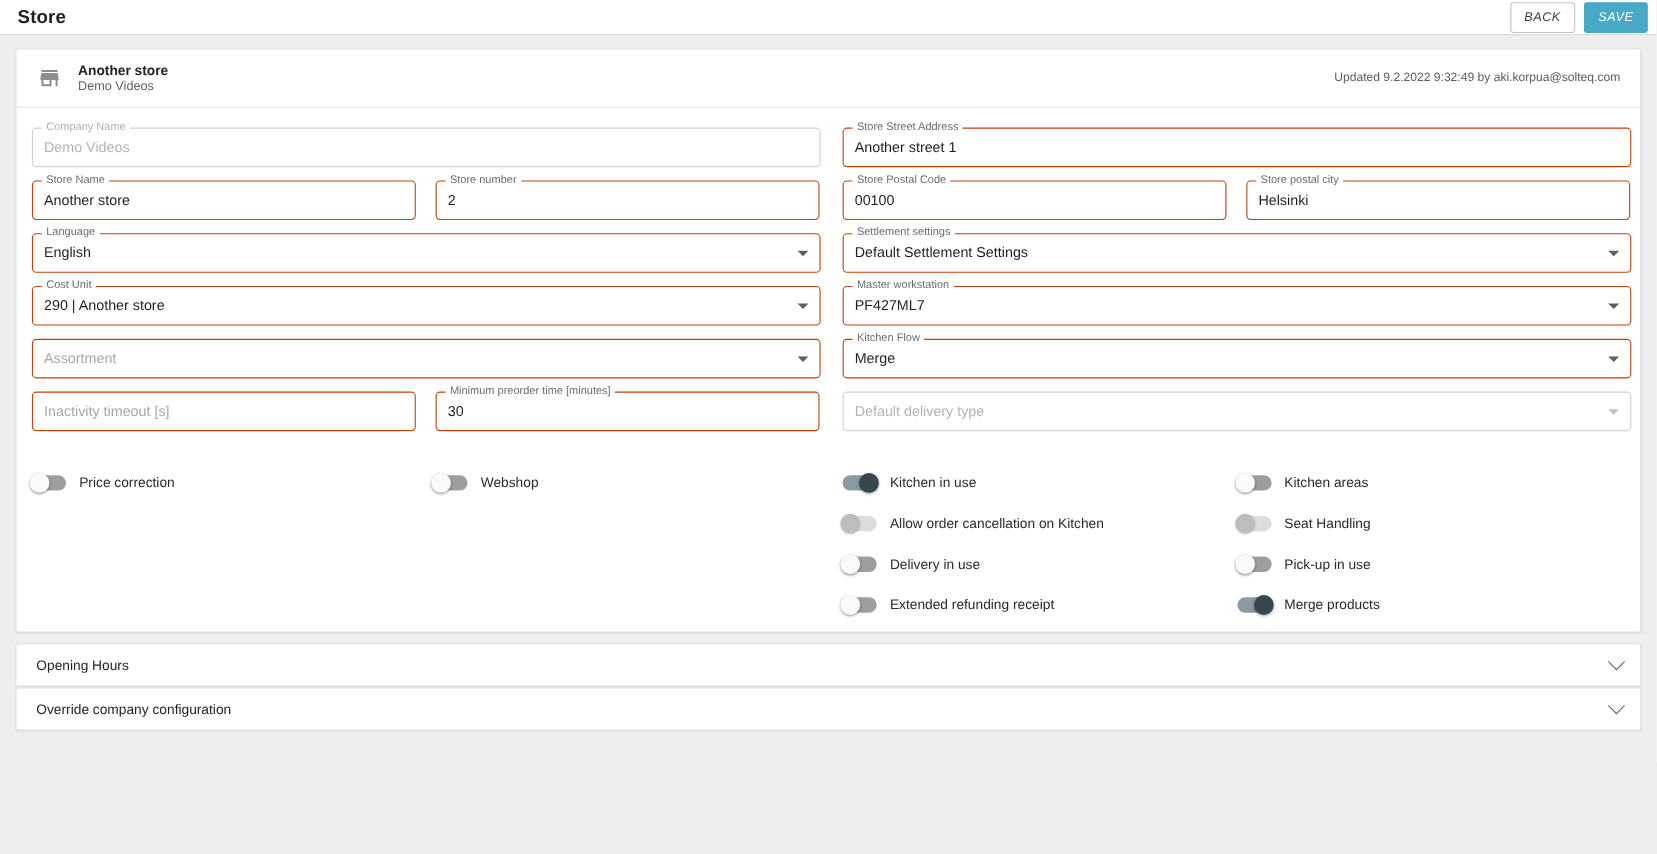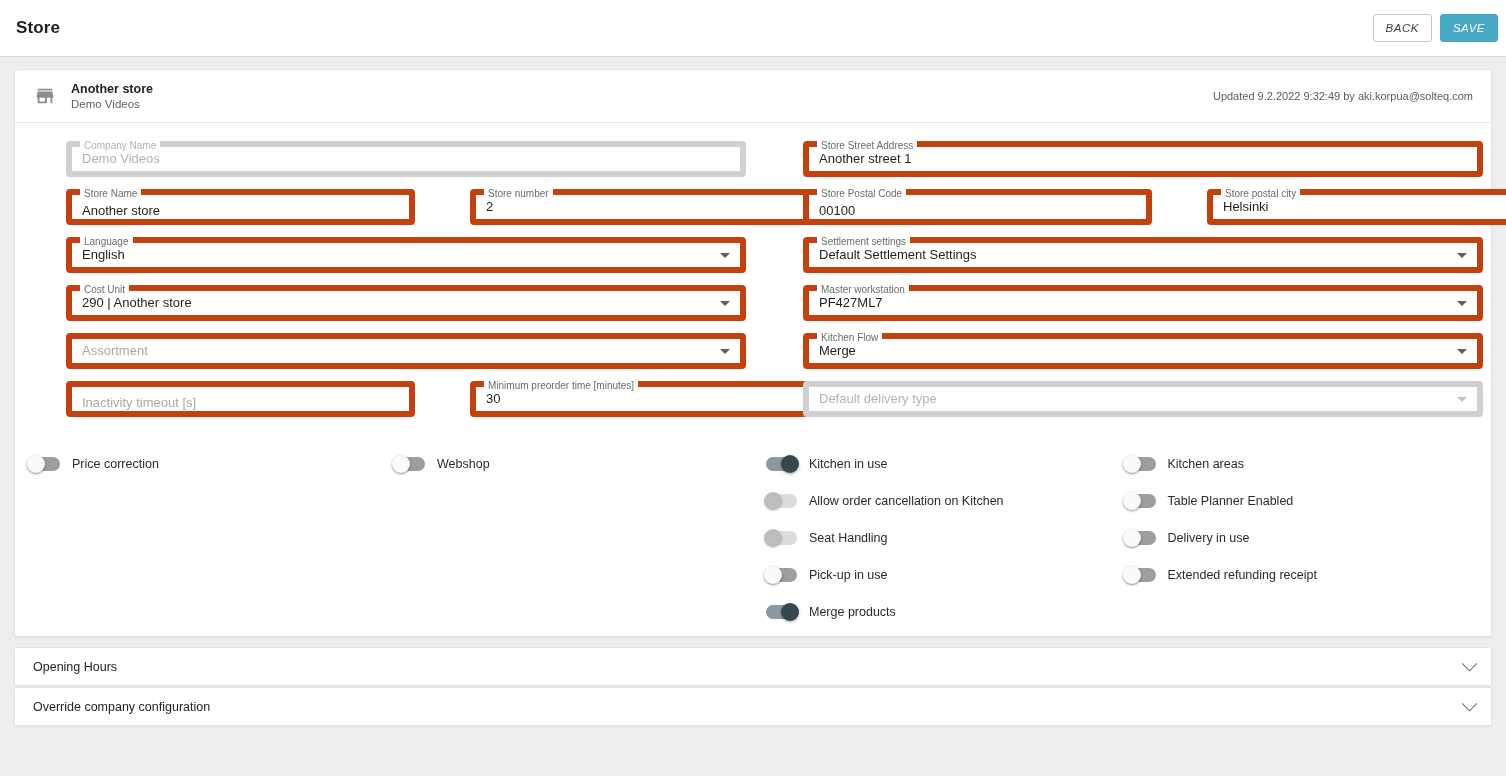--- a/index.html
+++ b/index.html
@@ -9,21 +9,21 @@
     height: 776px;
     overflow: hidden;
     background: #eeeeee;
     font-family: "Liberation Sans", "DejaVu Sans", sans-serif;
     -webkit-font-smoothing: antialiased;
   }
 
   
   .appbar {
     position: relative;
-    height: 57px;
+    height: 32px;
     background: #ffffff;
     border-bottom: 1px solid #d8d8d8;
     display: flex;
     align-items: center;
     padding: 0 8px 0 16px;
   }
   .appbar-title {
     font-size: 17px;
     font-weight: 700;
     color: #1d1d1d;
@@ -111,29 +111,28 @@
     gap: 20px;
   }
   .col { width: 717px; flex: 0 0 717px; }
 
   .row { display: flex; gap: 18px; margin-bottom: 12px; }
 
   
   .field {
     position: relative;
     height: 36px;
-    border: 6px solid #c2410c;
+    border: 1px solid #c2410c;
     border-radius: 4px;
     display: flex;
     align-items: center;
     padding: 0 10px;
     background: #fff;
-    margin-left: 37px;
-  }
-  .field.w349 { width: 349px; flex: 0 0 349px; align-items: flex-end; }
+  }
+  .field.w349 { width: 349px; flex: 0 0 349px; }
   .field.w358 { width: 349px; flex: 0 0 349px; }
   .field.full { width: 100%; }
   .field.disabled { border-color: #d0d0d0; }
 
   .field-label {
     position: absolute;
     top: -7px;
     left: 8px;
     background: #ffffff;
     padding: 0 4px;
@@ -405,26 +404,20 @@
                 </span>
               <span class="toggle-label">Kitchen areas</span>
             </div>
 
             <div class="toggle-row half">
               <span class="switch off-disabled">
                   <span class="knob"></span>
                 </span>
               <span class="toggle-label">Allow order cancellation on Kitchen</span>
             </div>
-            <div class="toggle-row half">
-              <span class="switch off">
-                  <span class="knob"></span>
-                </span>
-              <span class="toggle-label">Table Planner Enabled</span>
-            </div>
 
             <div class="toggle-row half">
               <span class="switch off-disabled">
                   <span class="knob"></span>
                 </span>
               <span class="toggle-label">Seat Handling</span>
             </div>
             <div class="toggle-row half">
               <span class="switch off">
                   <span class="knob"></span>

